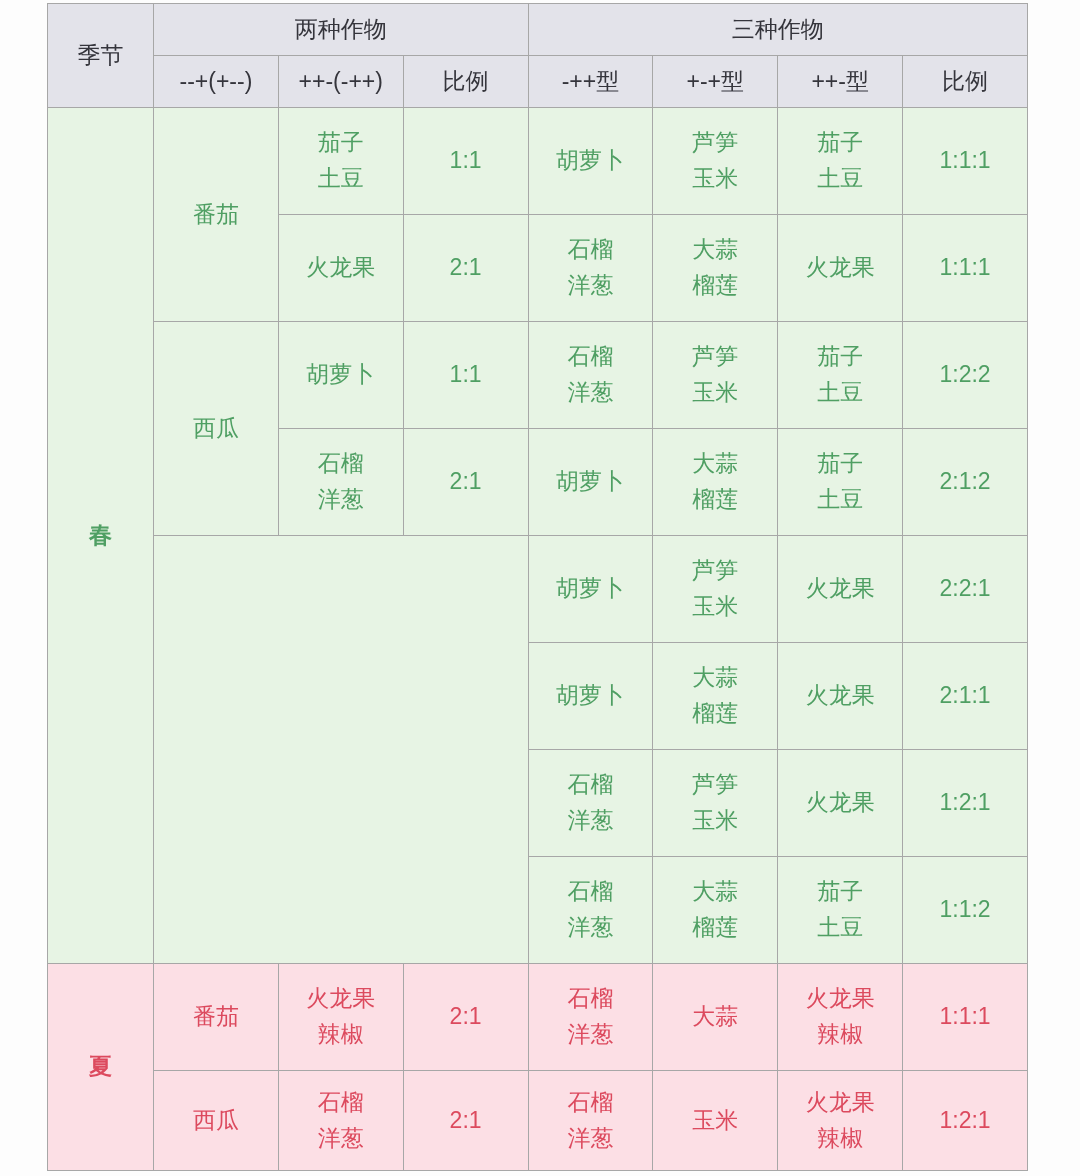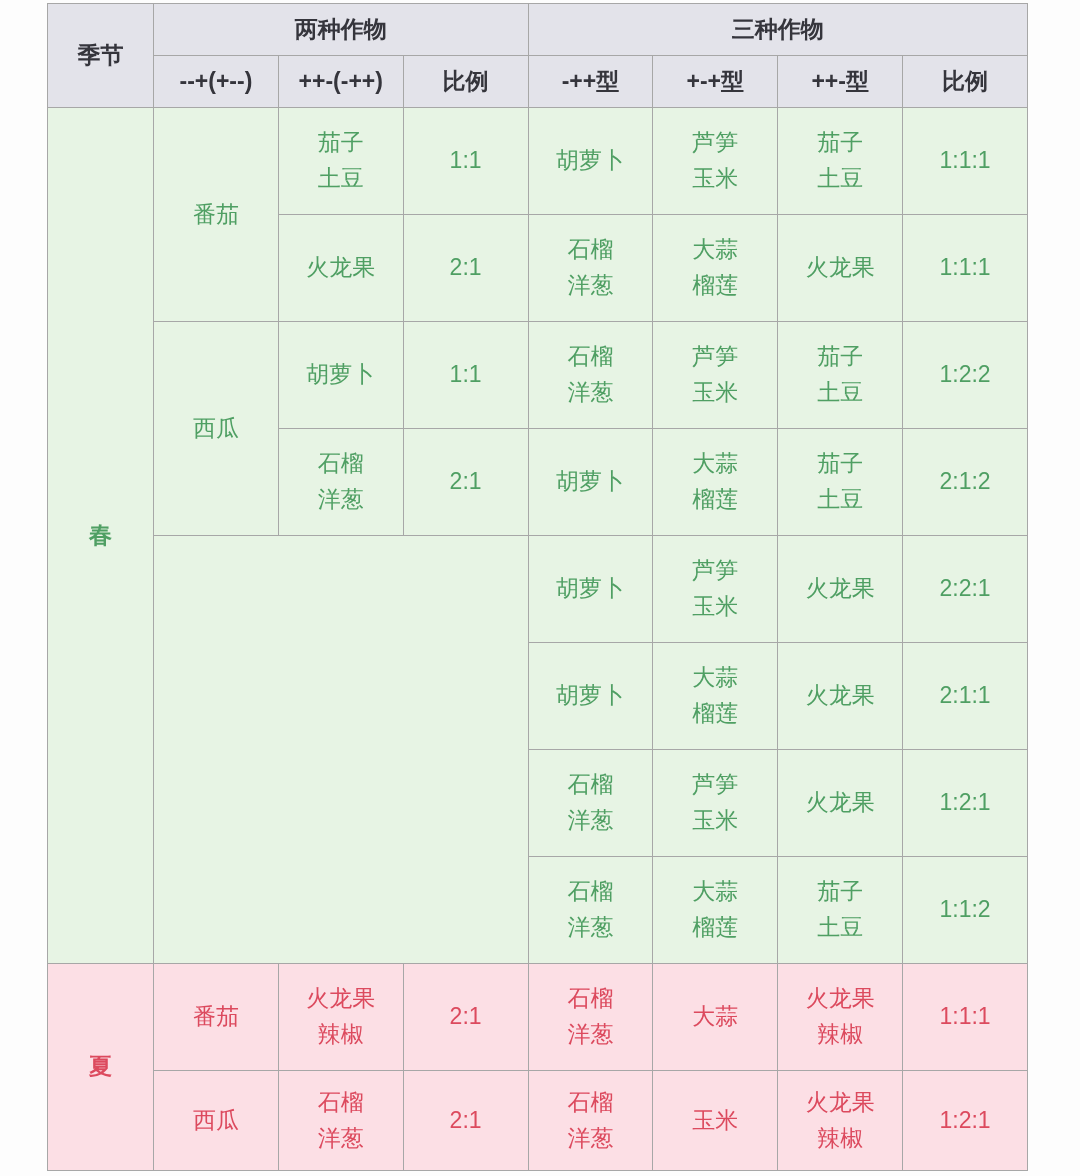--- a/index.html
+++ b/index.html
@@ -28,21 +28,21 @@
     border: 1px solid #a7a7a7;
     text-align: center;
     vertical-align: middle;
     padding: 0;
     white-space: pre-line;
     line-height: 1.55;
   }
   .crop-table thead th {
     background: #e3e3ea;
     color: #35353c;
-    font-weight: bold;
+    font-weight: normal;
     font-size: 23px;
   }
   tr.h-hdr  { height: 52px; }
   tr.h-row  { height: 107px; }
   tr.h-last { height: 100px; }
   .spring td {
     background: #e7f4e4;
     color: #4f9f63;
     font-size: 23px;
   }

